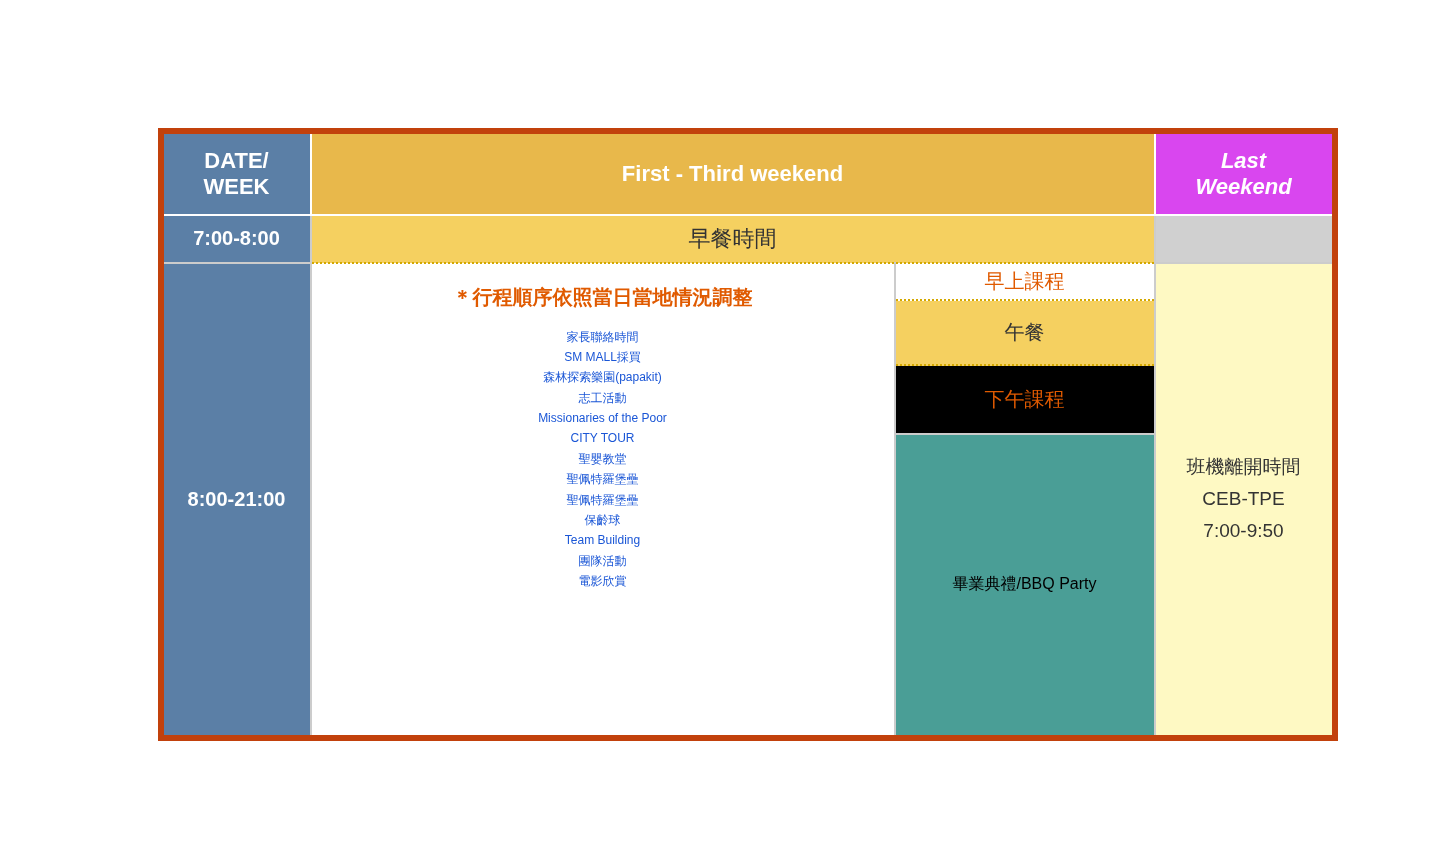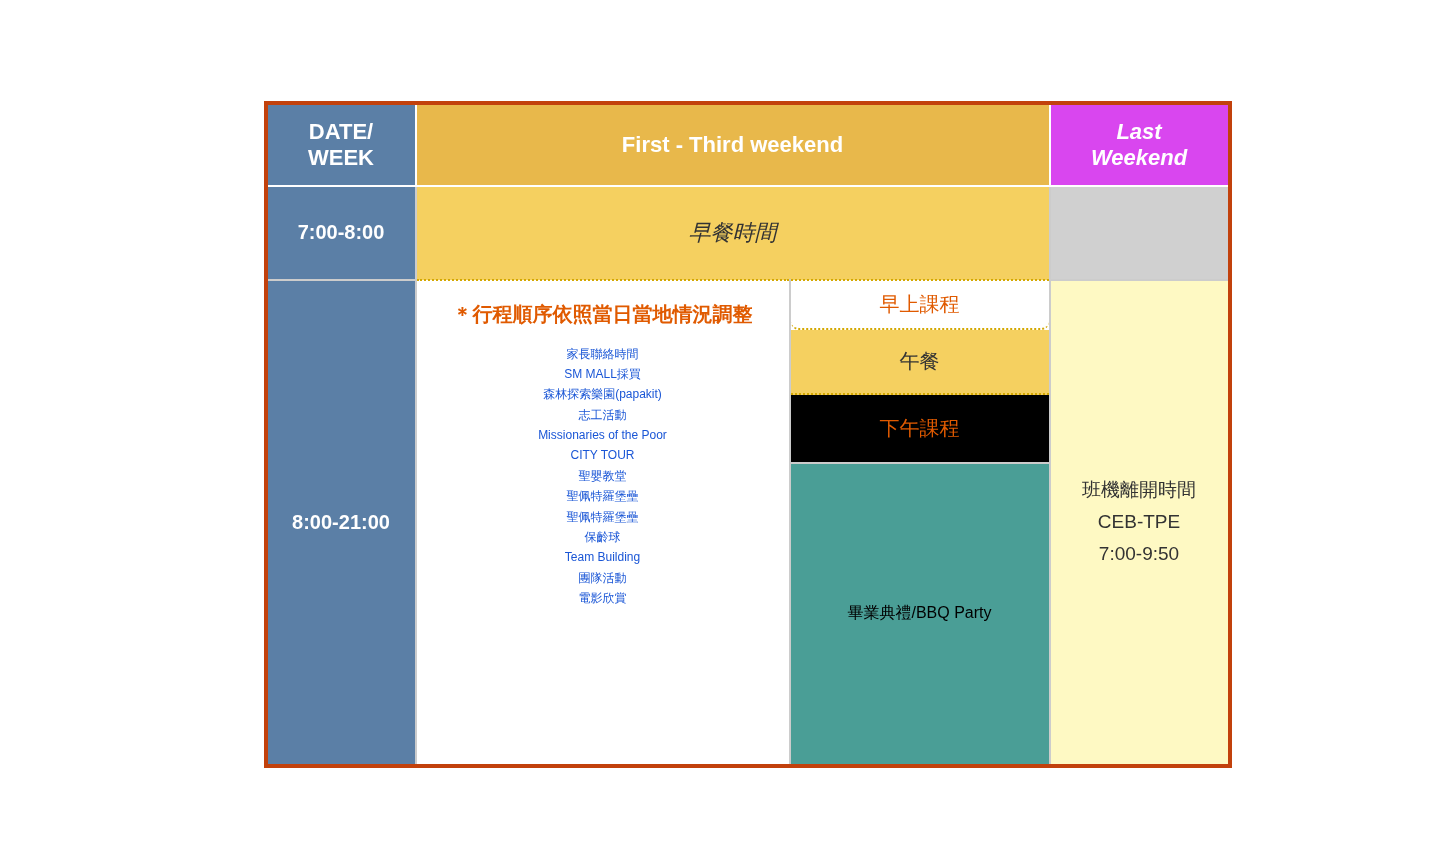--- a/index.html
+++ b/index.html
@@ -6,23 +6,23 @@
     body {
       font-family: Arial, "Microsoft JhengHei", sans-serif;
       background: #fff;
       display: flex;
       justify-content: center;
       align-items: center;
       min-height: 100vh;
       padding: 20px;
     }
     .schedule-table {
-      width: 968px;
+      width: 1180px;
       border-collapse: collapse;
-      border: 4px solid #c2410c;
+      border: 6px solid #c2410c;
       margin-left: 47px;
     }
     
     .header-row th {
       padding: 14px 10px;
       font-weight: bold;
       font-size: 22px;
       color: #fff;
     }
     .th-date {
@@ -56,23 +56,22 @@
       border: 2px solid #ccc;
     }
 
     
     .breakfast-cell {
       background-color: #f5d060;
       text-align: center;
       vertical-align: middle;
       font-size: 22px;
       color: #333;
-      padding: 31px;
+      padding: 8px;
       border: 2px dotted #d4a800;
-      font-style: italic;
     }
     .last-breakfast {
       background-color: #d0d0d0;
       border: 2px solid #ccc;
     }
 
     
     .main-left-cell {
       background-color: #fff;
       vertical-align: top;
@@ -96,25 +95,24 @@
     .main-right-cell {
       vertical-align: top;
       padding: 0;
       border: 2px solid #ccc;
       border-top: 2px dotted #d4a800;
       width: 260px;
     }
     .morning-class {
       background-color: #fff;
       text-align: center;
-      padding: 10px 10px;
+      padding: 4px 10px;
       font-size: 20px;
       color: #e05a00;
       border-bottom: 2px dotted #d4a800;
-      border-radius: 8px;
     }
     .lunch {
       background-color: #f5d060;
       text-align: center;
       padding: 18px 10px;
       font-size: 20px;
       color: #333;
       border-bottom: 2px dotted #d4a800;
     }
     .afternoon-class {

